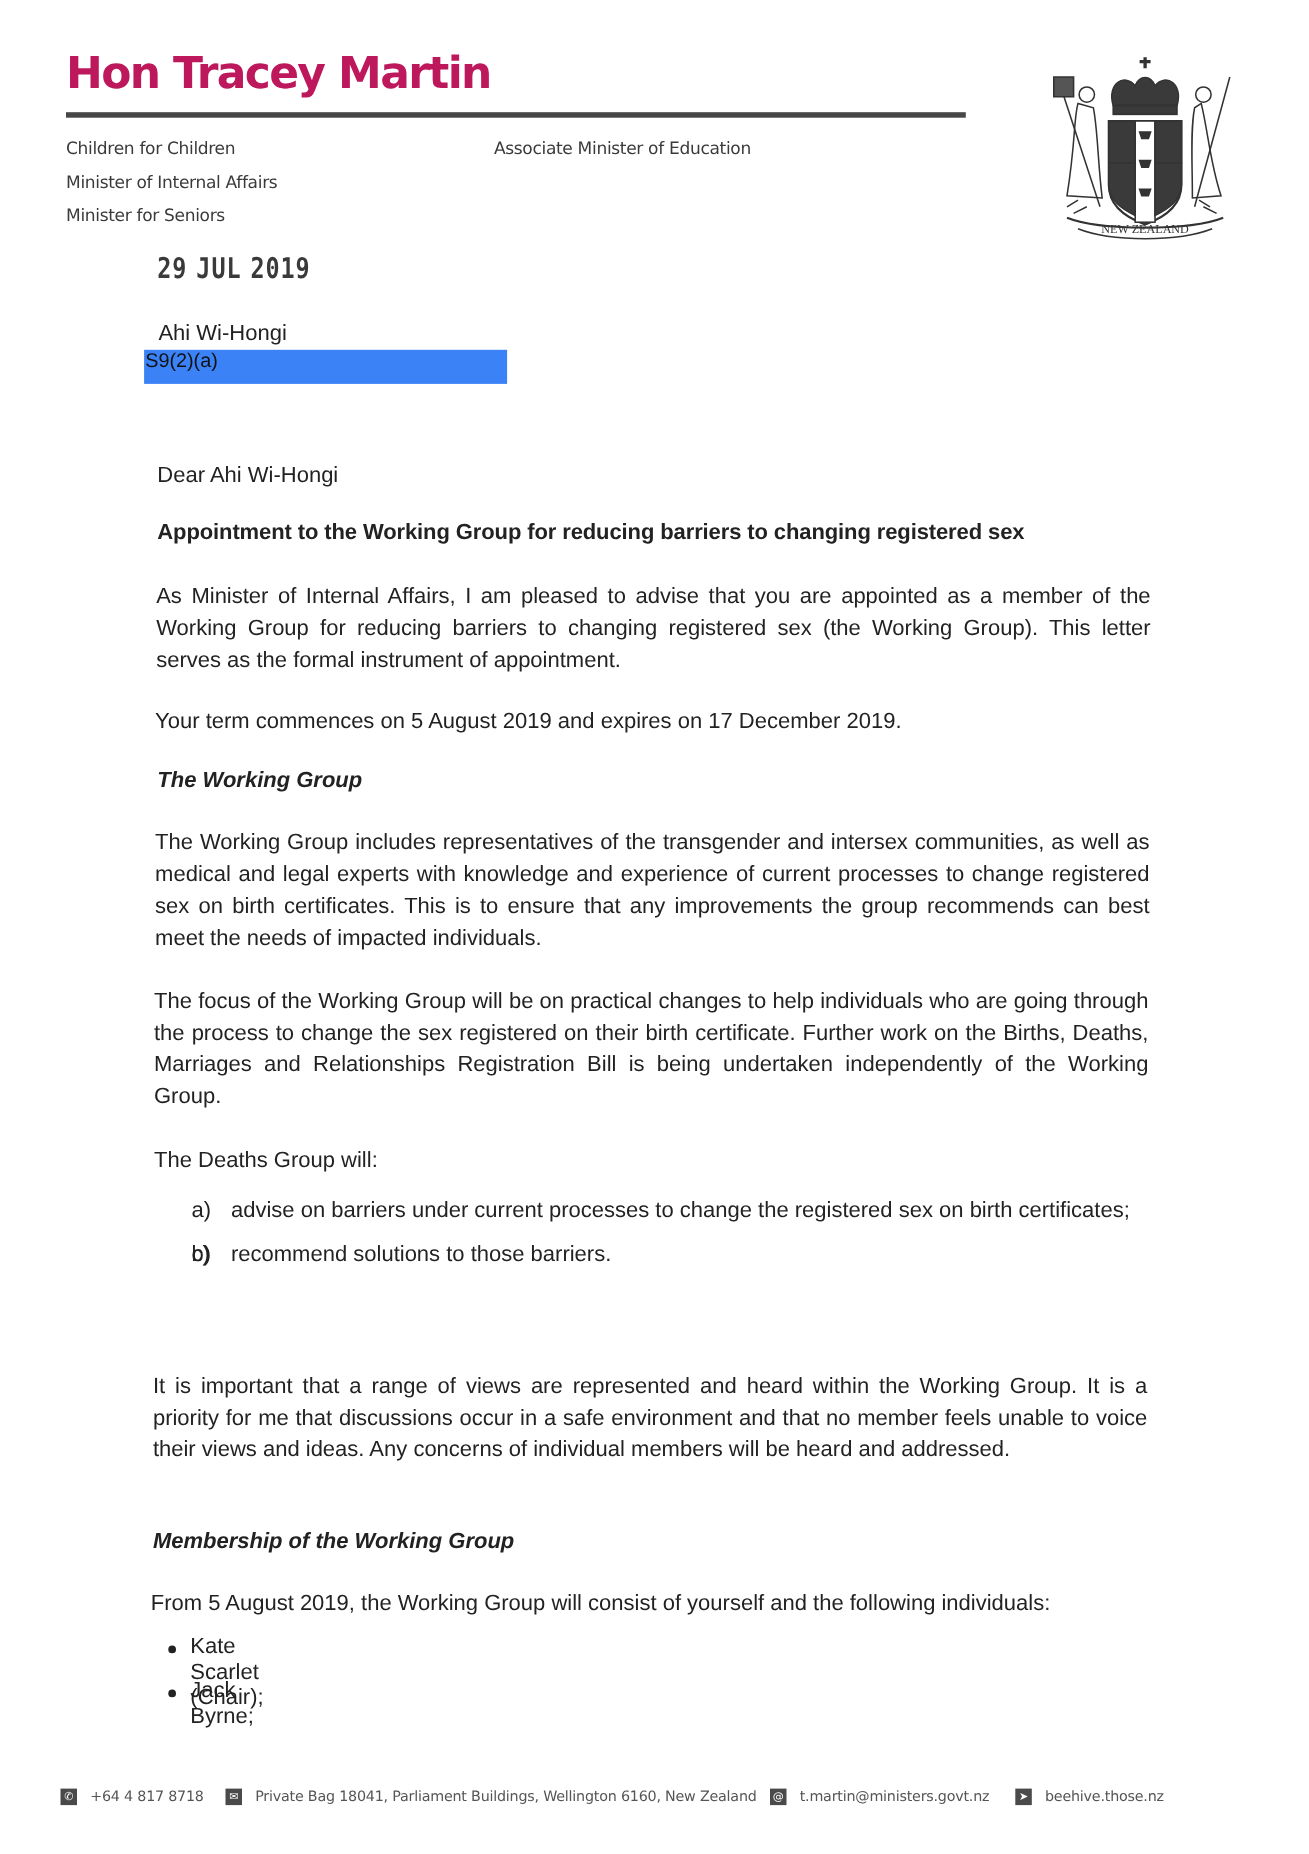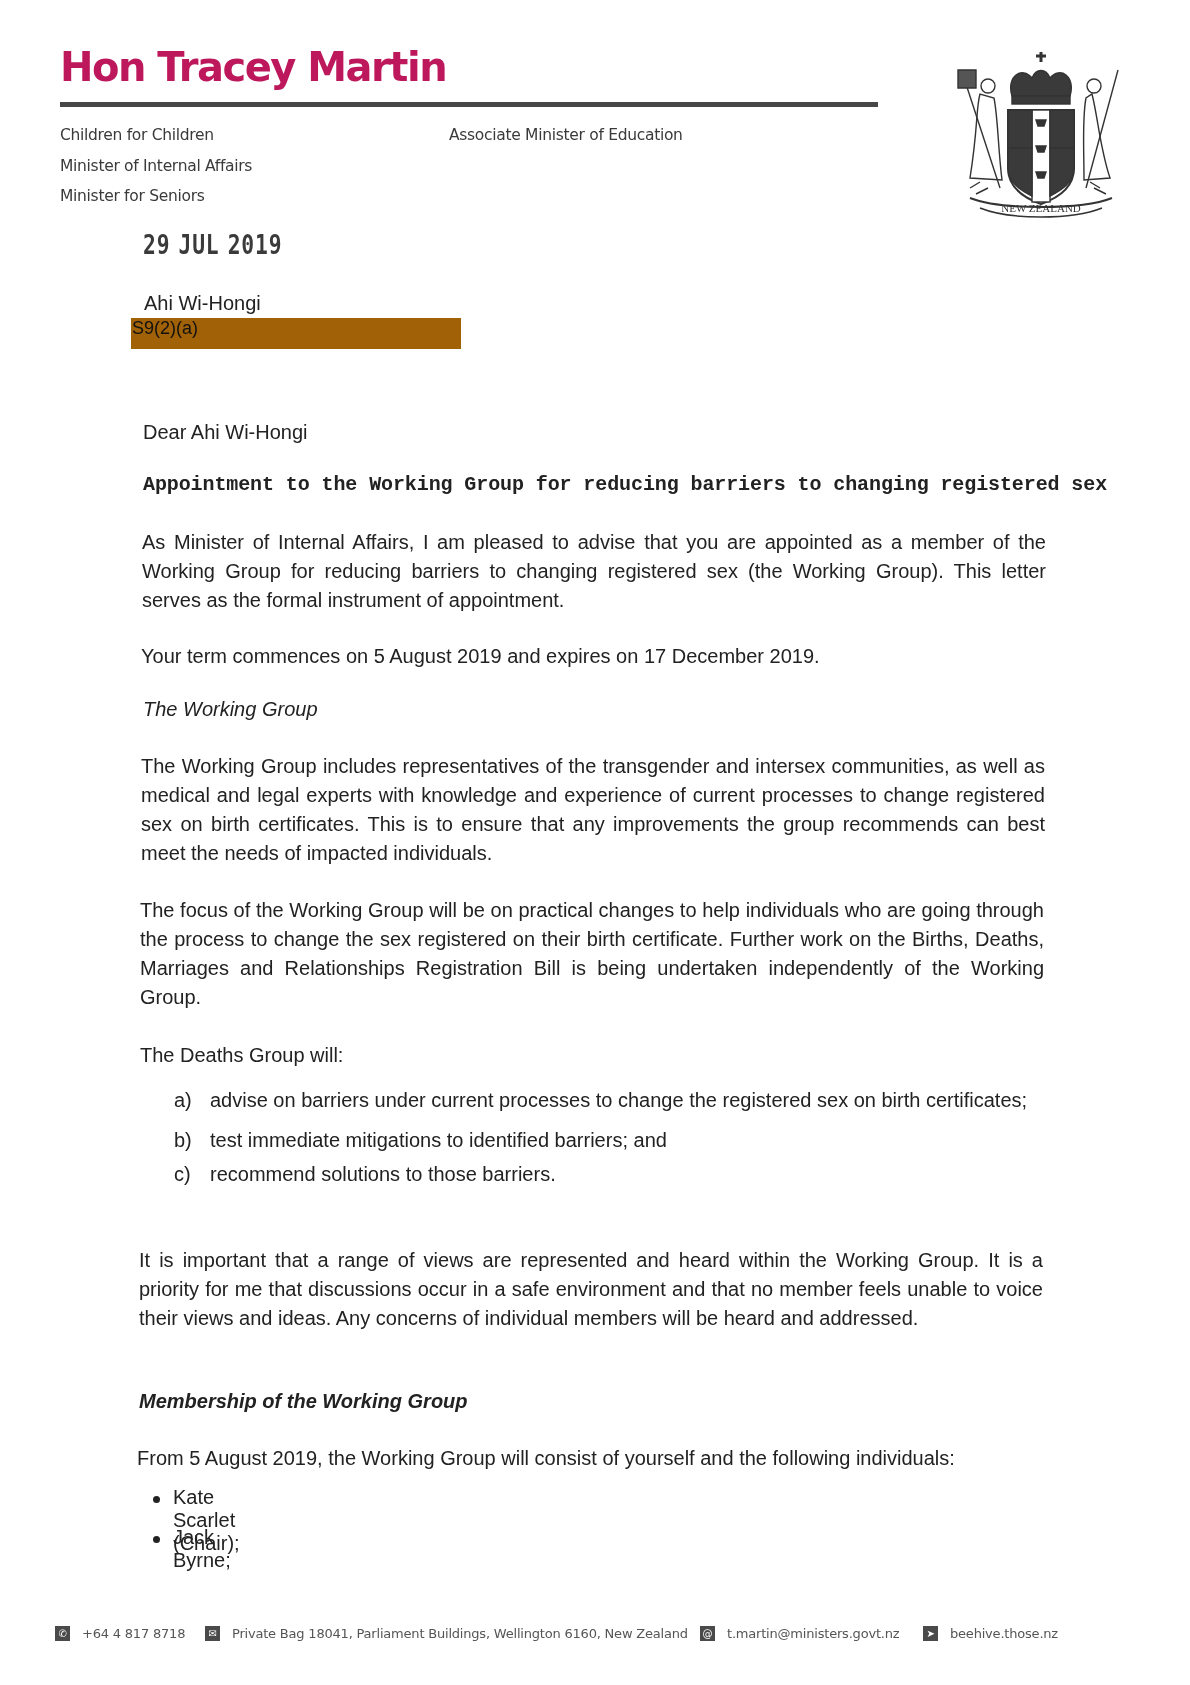--- a/index.html
+++ b/index.html
@@ -22,31 +22,31 @@
   .crest { left: 950px; top: 48px; width: 182px; height: 178px; }
 
   
   .date-stamp { left: 143px; top: 230px; font-family: "DejaVu Sans Mono", monospace;
     font-size: 26px; font-weight: bold; color: #3a3a3a; letter-spacing: 1px;
     transform: scaleX(0.82); transform-origin: left top; }
   .date-stamp .sp { display: inline-block; width: 10px; }
 
   
   .addressee { left: 144px; top: 292px; font-size: 20px; color: #222; }
-  .redaction { left: 131px; top: 318px; width: 330px; height: 31px; background: #a16207; }
+  .redaction { left: 131px; top: 318px; width: 330px; height: 31px; background: #3b82f6; }
   .redaction span { position: absolute; left: 1px; top: 0px; font-size: 18px; color: #111; }
 
   
   .body-text { font-size: 20px; color: #222; line-height: 29px; }
   .salutation { left: 143px; top: 418px; }
-  .subject { left: 143px; top: 470px; font-weight: bold; font-size: 20px; letter-spacing: -0.1px; font-family: Liberation Mono, monospace; }
+  .subject { left: 143px; top: 470px; font-weight: bold; font-size: 20px; letter-spacing: -0.1px; }
   .para { width: 904px; text-align: justify; }
   .p1 { left: 142px; top: 528px; }
   .p2 { left: 141px; top: 642px; }
-  .h-wg { left: 143px; top: 695px; font-weight: normal; font-style: italic; }
+  .h-wg { left: 143px; top: 695px; font-weight: bold; font-style: italic; }
   .p3 { left: 141px; top: 752px; }
   .p4 { left: 140px; top: 896px; }
   .p5 { left: 140px; top: 1041px; }
   .list { left: 140px; top: 1088px; width: 906px; }
   .list-item { position: relative; padding-left: 70px; margin-bottom: 10px; text-align: justify; line-height: 24px; }
   .list-item .marker { position: absolute; left: 34px; top: 0; }
   .list-item.first { margin-bottom: 16px; }
   .p6 { left: 139px; top: 1246px; }
   .h-mem { left: 139px; top: 1387px; font-weight: bold; font-style: italic; }
   .p7 { left: 137px; top: 1444px; }
@@ -126,21 +126,20 @@
 <div class="abs body-text para p4">The focus of the Working Group will be on practical changes to help individuals who are going through the process to change the sex registered on their birth certificate. Further work on the Births, Deaths, Marriages and Relationships Registration Bill is being undertaken independently of the Working Group.</div>
 <div class="abs body-text p5">The Deaths Group will:</div>
 
 <div class="abs body-text list">
   <div class="list-item first">
     <span class="marker">a)</span>
     <span>advise on barriers under current processes to change the registered sex on birth certificates;</span>
   </div>
   <div class="list-item">
     <span class="marker">b)</span>
-    <span>test immediate mitigations to identified barriers; and</span>
   </div>
   <div class="list-item">
     <span class="marker">c)</span>
     <span>recommend solutions to those barriers.</span>
   </div>
 </div>
 
 <div class="abs body-text para p6">It is important that a range of views are represented and heard within the Working Group. It is a priority for me that discussions occur in a safe environment and that no member feels unable to voice their views and ideas. Any concerns of individual members will be heard and addressed.</div>
 
 <div class="abs body-text h-mem">Membership of the Working Group</div>

